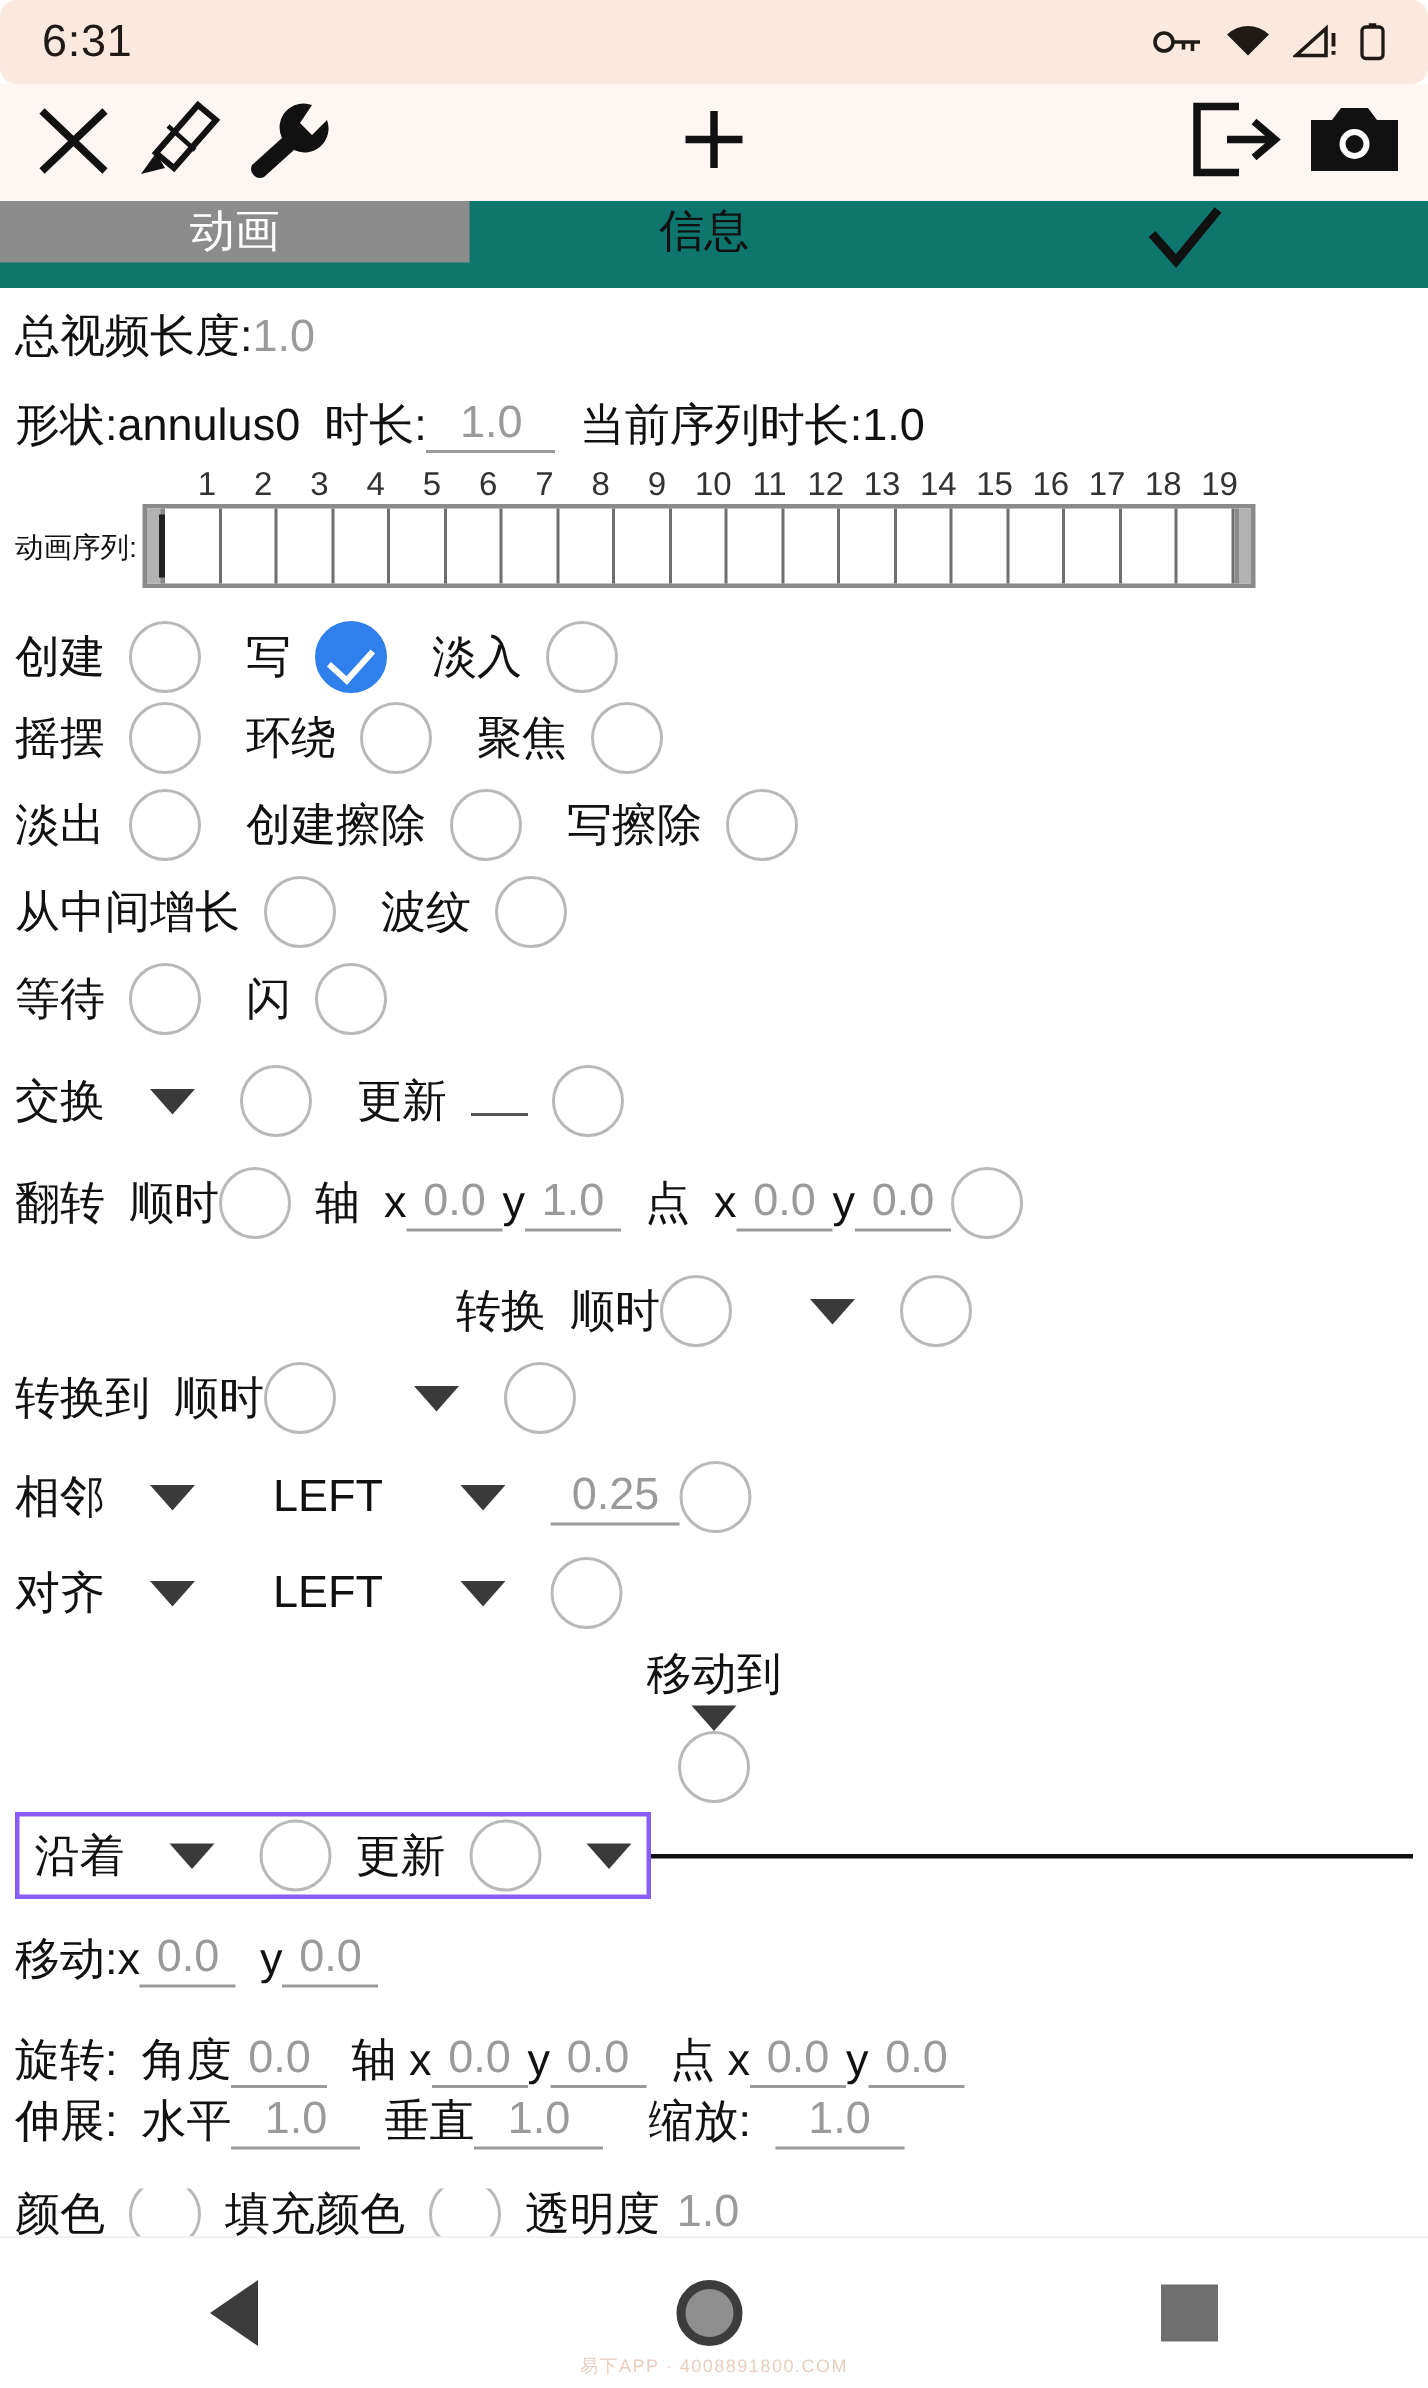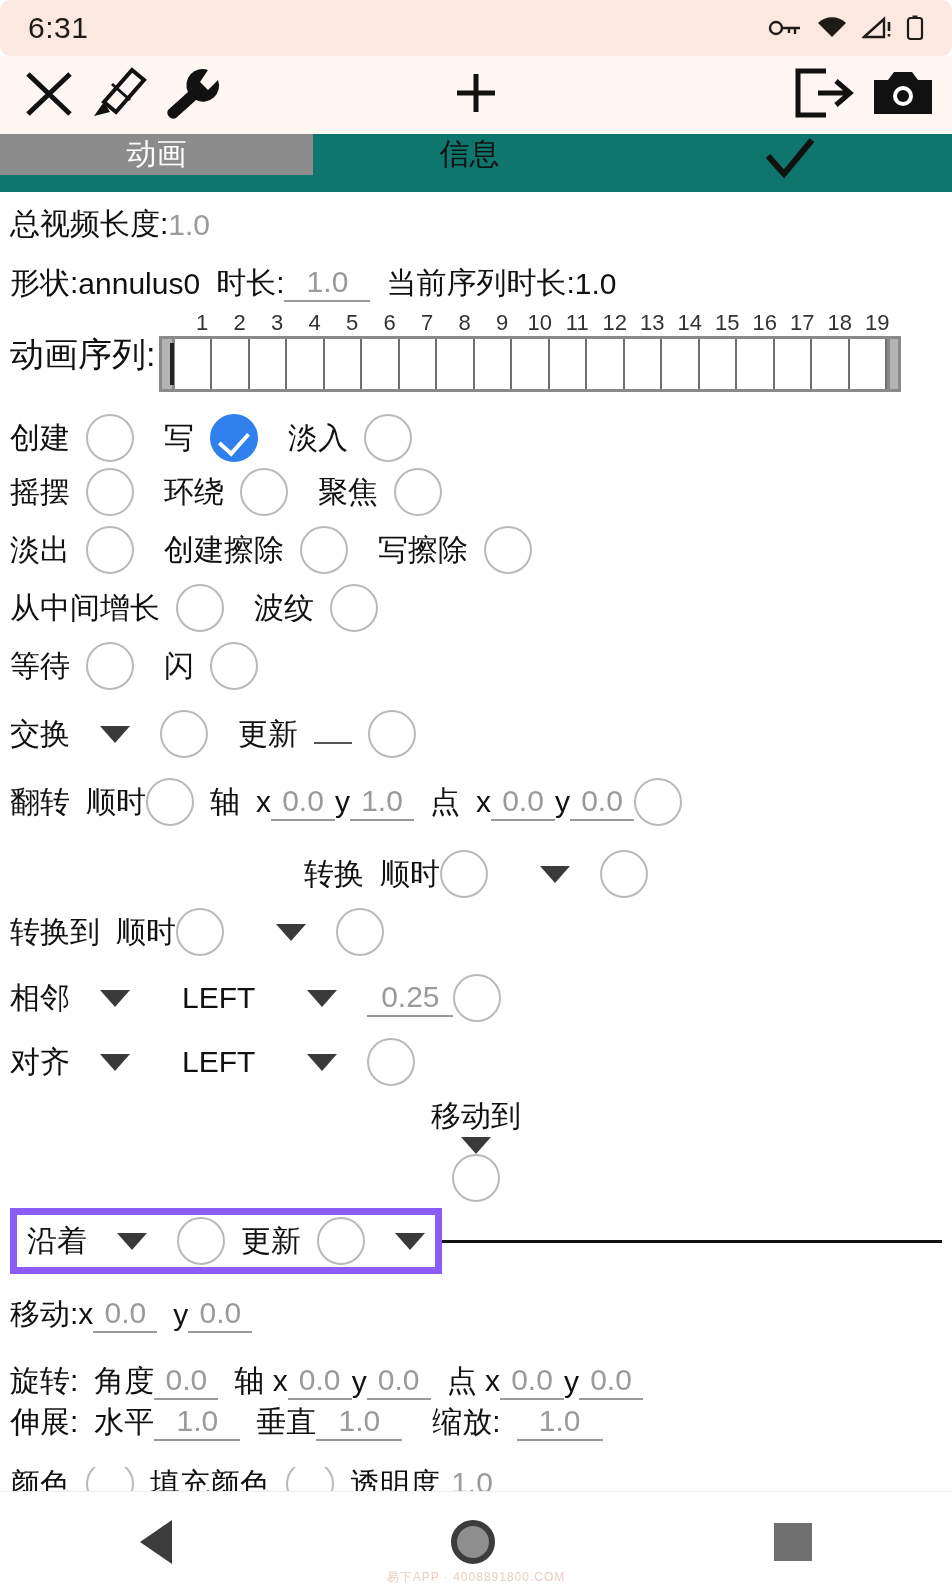--- a/index.html
+++ b/index.html
@@ -146,21 +146,21 @@
     display: inline-block;
     flex: 0 0 auto;
   }
 
   
   .timeline-row {
     display: flex;
     align-items: flex-end;
     margin-top: 6px;
   }
-  .timeline-label { font-size: 34px; padding-bottom: 14px; }
+  .timeline-label { font-size: 19px; padding-bottom: 14px; }
   .timeline-wrap { position: relative; margin-left: 4px; }
   .ticks {
     display: flex;
     font-size: 22px;
     color: #333;
     padding-left: 24px;
   }
   .ticks span {
     width: 37.5px;
     text-align: center;
@@ -197,21 +197,21 @@
     width: 22px;
     background: #b3b3b3;
     border-left: 3px solid #8a8a8a;
   }
   .row.tight { margin-top: 2px; }
   .gap-s { width: 16px; display: inline-block; }
   .gap-m { width: 30px; display: inline-block; }
   .gap-l { width: 52px; display: inline-block; }
 
   .boxed {
-    border: 7px solid #8b5cf6;
+    border: 3px solid #8b5cf6;
     padding: 2px 10px;
     display: inline-flex;
     align-items: center;
     box-sizing: border-box;
   }
   .hr {
     border-bottom: 3px solid #111;
     height: 0;
     margin-left: 0;
   }

